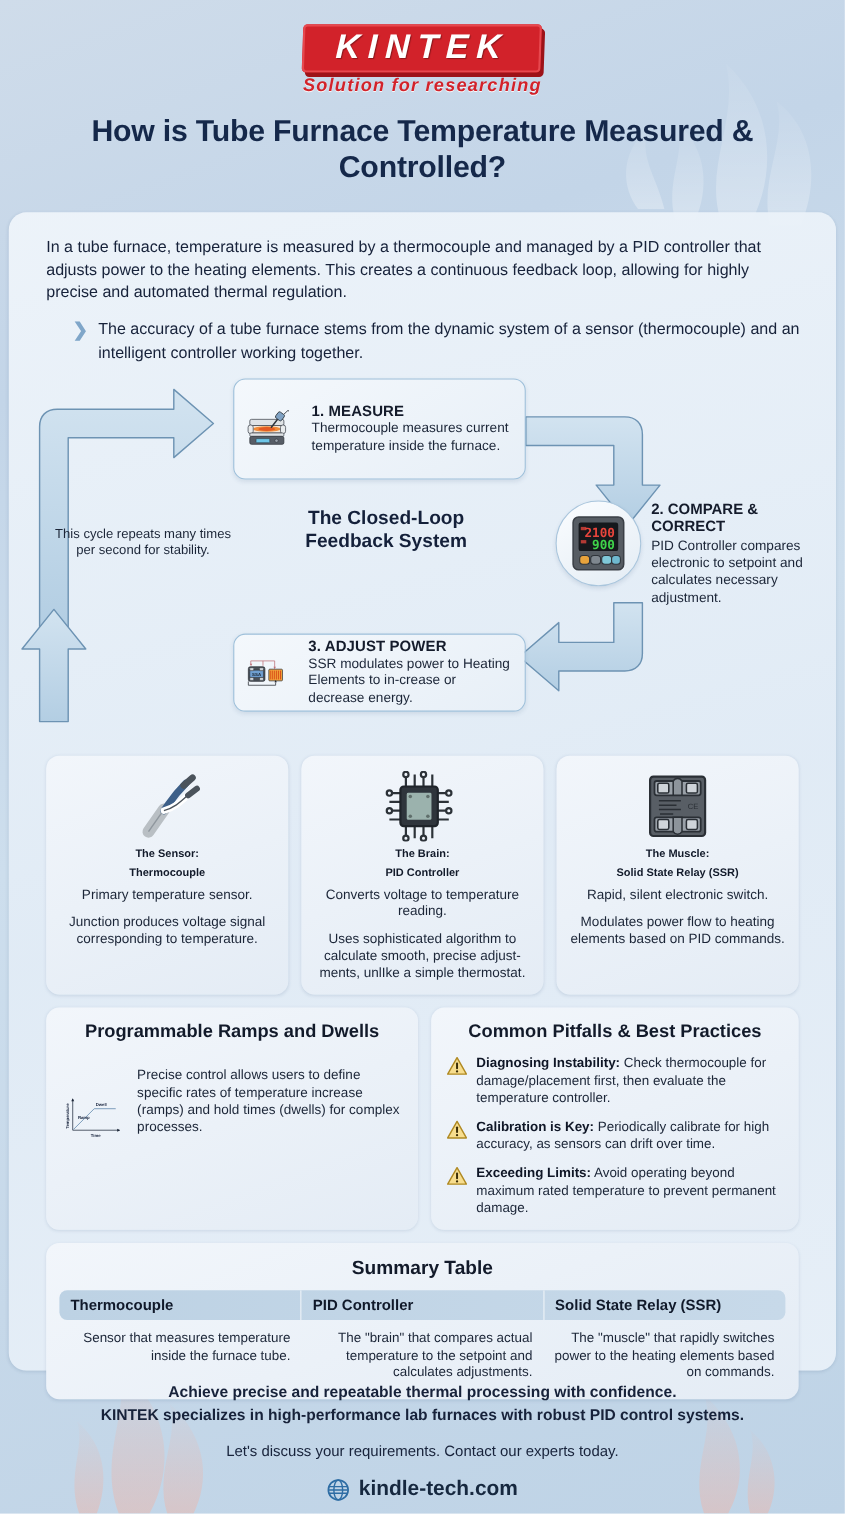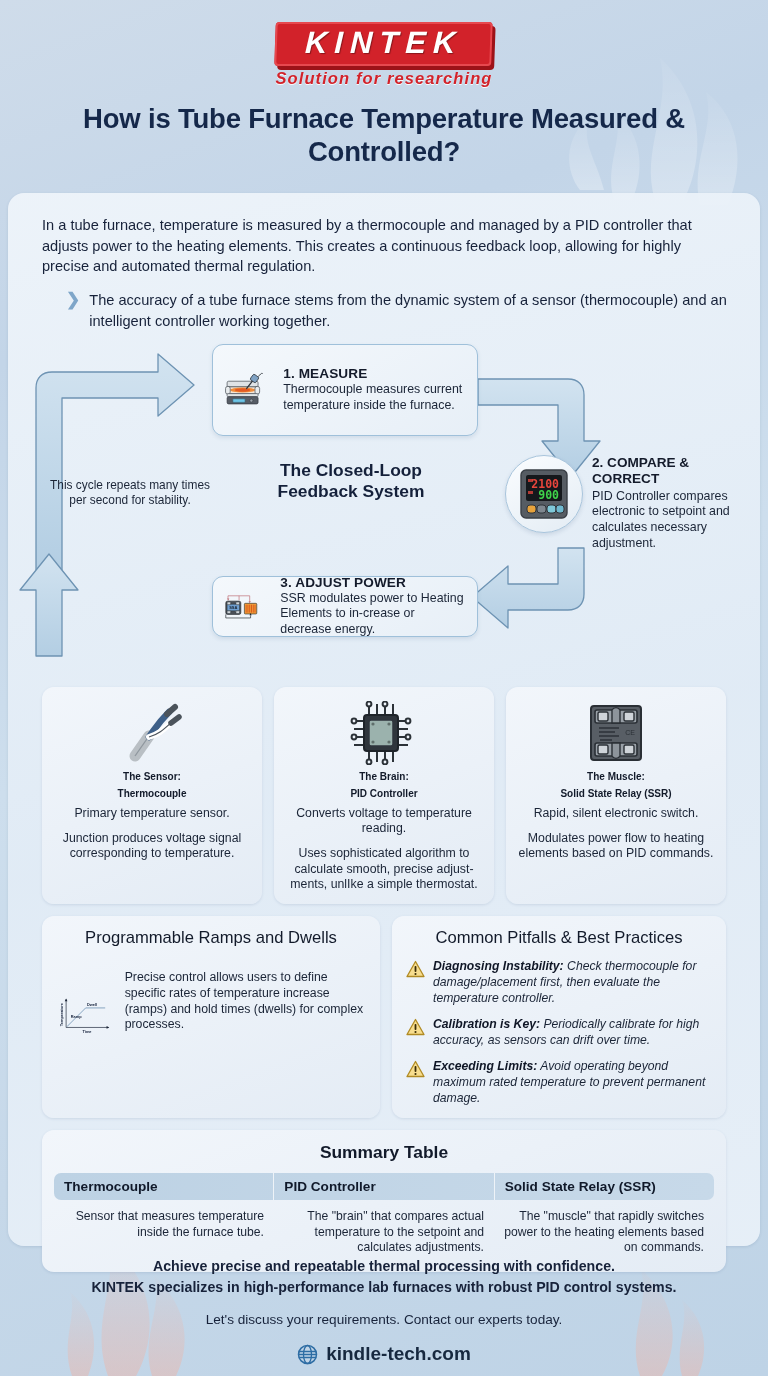--- a/index.html
+++ b/index.html
@@ -80,21 +80,21 @@
     display: flex; align-items: center; gap: 20px;
     padding: 9px 11px;
   }
   .loopcard .txt h4 {
     font-size: 13.6px; font-weight: bold; color: #141b2b; letter-spacing: .1px;
   }
   .loopcard .txt p {
     font-size: 12.4px; line-height: 1.26; color: #1b2537; margin-top: 1px;
   }
   #card-measure { left: 204px; top: 6px; width: 266px; height: 92px; }
-  #card-adjust  { left: 204px; top: 238px; width: 266px; height: 61px; }
+  #card-adjust  { left: 204px; top: 238px; width: 266px; height: 71px; }
 
   .compare-block { position: absolute; left: 497px; top: 117px; width: 240px; display: flex; gap: 9px; }
   .pid-circle {
     flex: 0 0 auto;
     width: 78px; height: 78px; border-radius: 50%;
     background: linear-gradient(150deg,#fbfdff,#e3ecf4);
     border: 1.5px solid #a9c5dc;
     display: flex; align-items: center; justify-content: center;
     box-shadow: 0 2px 4px rgba(50,80,120,.14);
   }
@@ -128,27 +128,27 @@
   
   .two { display: flex; gap: 12px; padding: 0 34px; margin-top: 12px; }
   .sbox {
     background: linear-gradient(160deg,#f2f6fb,#e4ecf5);
     border-radius: 12px;
     box-shadow: 0 1px 3px rgba(50,80,120,.13);
     padding: 12px 14px 12px;
   }
   #ramps { flex: 0 0 338px; }
   #pitfalls { flex: 1 1 auto; }
-  .sbox h3 { font-size: 16.6px; font-weight: normal; color: #121a2a; text-align: center; }
+  .sbox h3 { font-size: 16.6px; font-weight: bold; color: #121a2a; text-align: center; }
   .ramp-body { display: flex; gap: 8px; margin-top: 8px; }
   .ramp-body .desc { font-size: 12.3px; line-height: 1.27; color: #1b2537; padding-top: 14px; }
 
   .pit { display: flex; gap: 8px; margin-top: 11px; }
   .pit .wi { flex: 0 0 auto; margin-top: 1px; }
-  .pit p { font-size: 12.2px; line-height: 1.28; color: #1b2537; font-style: italic; }
+  .pit p { font-size: 12.2px; line-height: 1.28; color: #1b2537; }
   .pit b { font-weight: bold; color: #0f1626; }
 
   
   .summary {
     margin: 12px 34px 0;
     background: linear-gradient(160deg,#f2f6fb,#e4ecf5);
     border-radius: 12px;
     box-shadow: 0 1px 3px rgba(50,80,120,.13);
     padding: 12px 12px 16px;
   }

